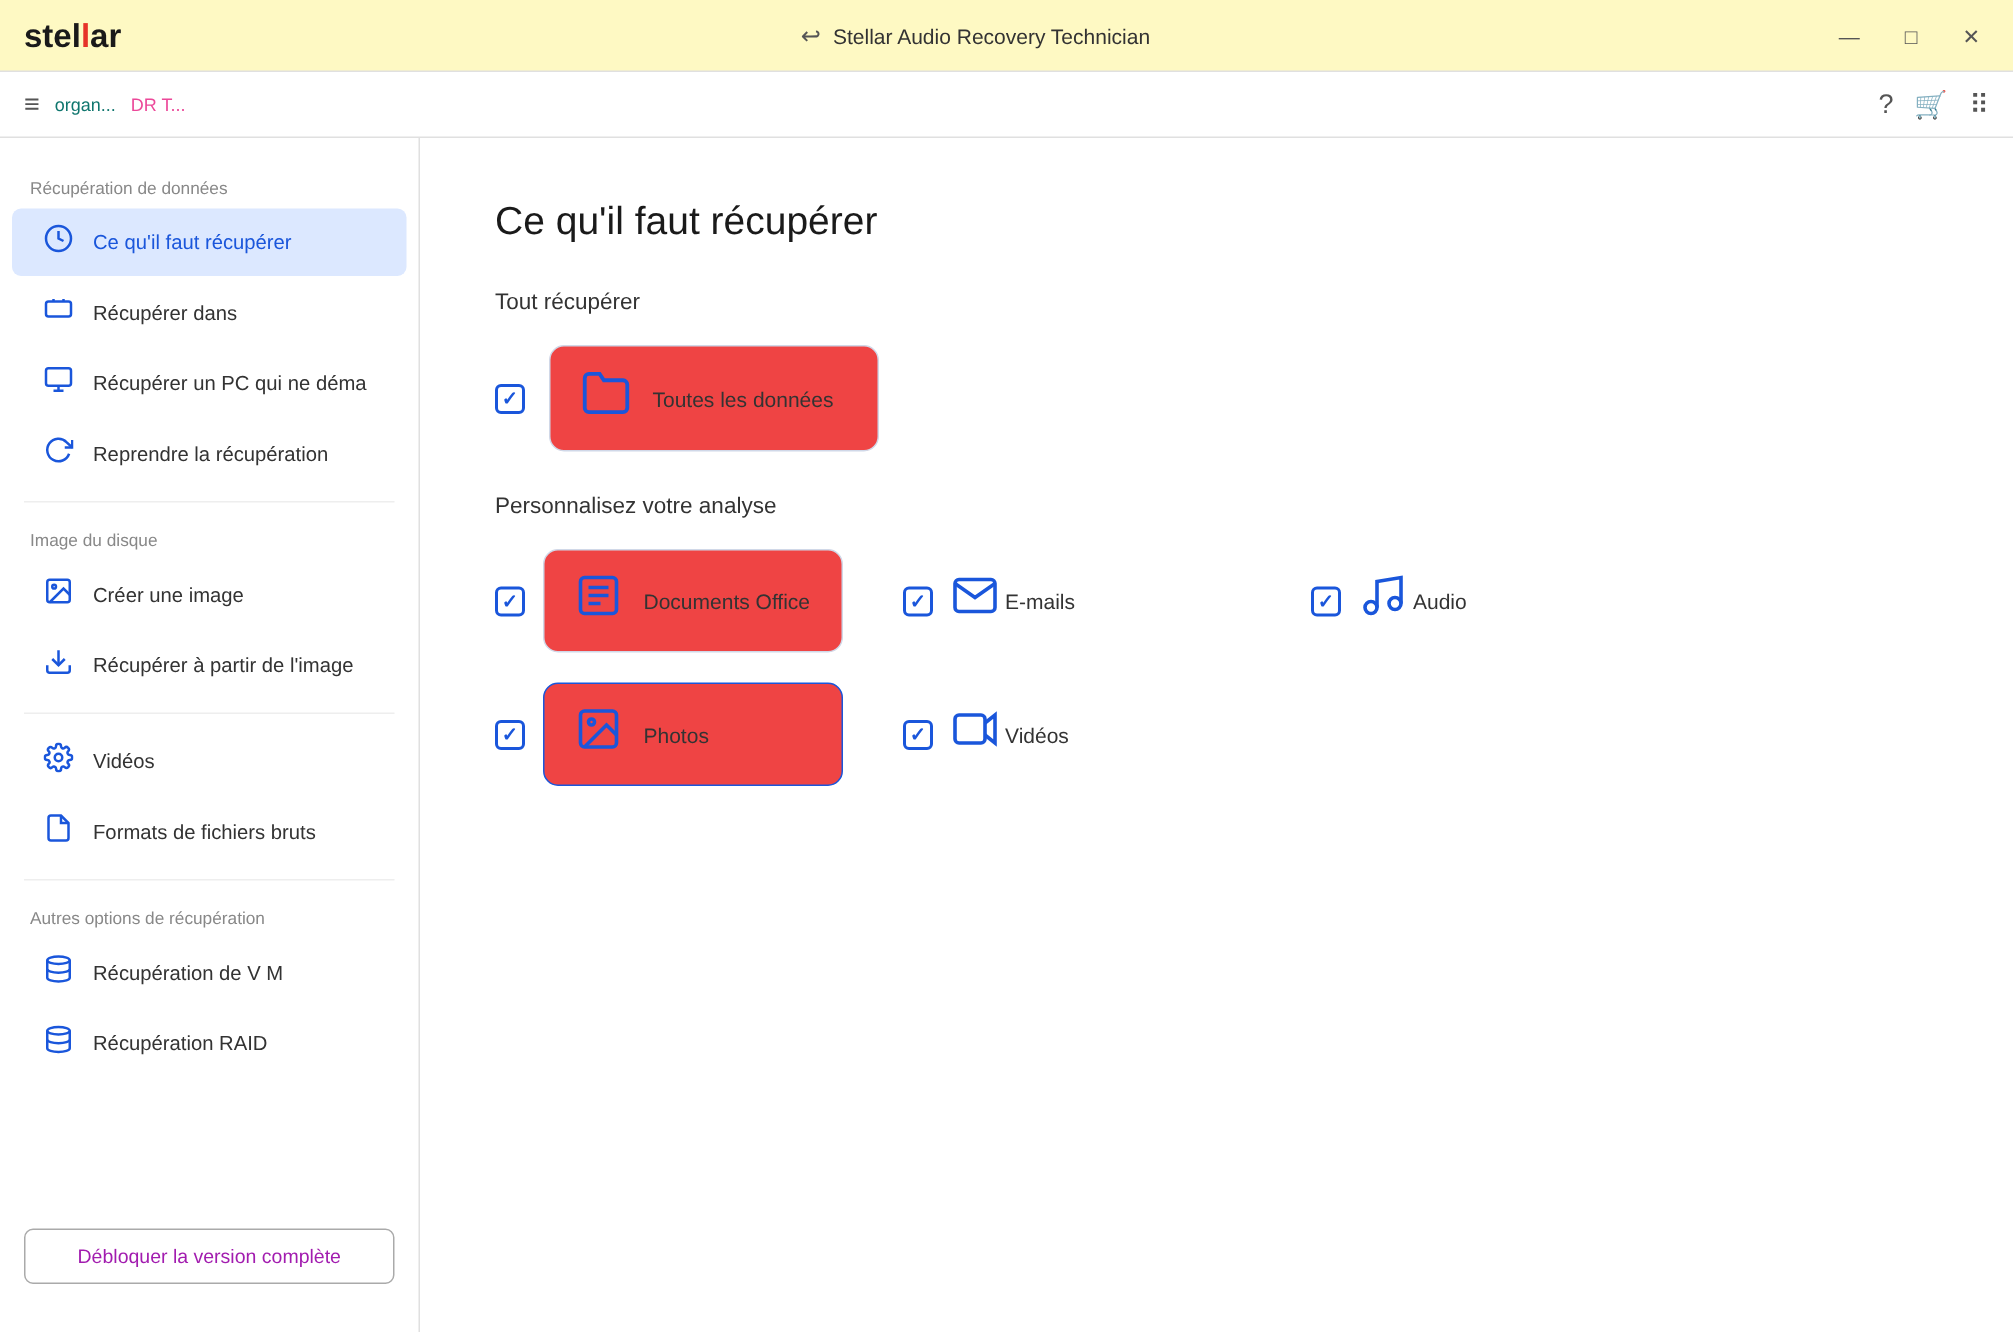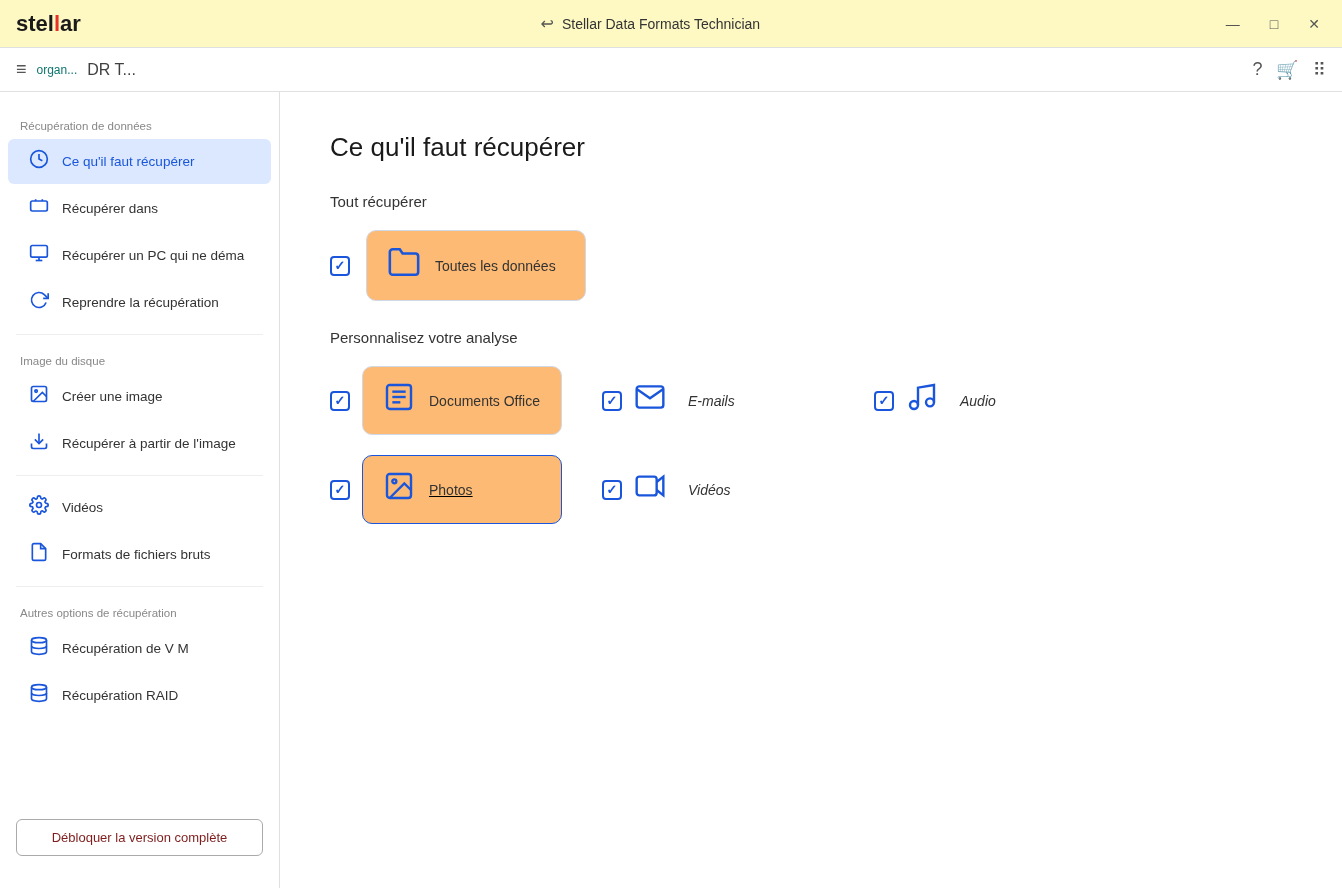--- a/index.html
+++ b/index.html
@@ -129,21 +129,21 @@
       margin-top: auto;
       padding: 16px;
     }
     .unlock-btn {
       width: 100%;
       padding: 10px;
       background: white;
       border: 1.5px solid #aaa;
       border-radius: 6px;
       font-size: 13px;
-      color: #7f1d1d;
+      color: #a21caf;
       cursor: pointer;
     }
 
     
     .content {
       flex: 1;
       background: #ffffff;
       padding: 40px 50px;
       overflow-y: auto;
     }
@@ -161,36 +161,35 @@
     }
     .option-card {
       display: flex;
       align-items: center;
       gap: 14px;
       border: 1.5px solid #d0d8e8;
       border-radius: 10px;
       padding: 14px 20px;
       min-width: 200px;
       cursor: pointer;
-      background: #fdba74;
+      background: #ef4444;
     }
     .option-card .oc-icon {
       font-size: 28px;
       color: #1a56db;
     }
     .option-card .oc-label {
       font-size: 14px;
       color: #333;
     }
     .option-inline {
       display: flex;
       align-items: center;
-      gap: 22px;
+      gap: 4px;
       min-width: 200px;
-      font-style: italic;
     }
     .option-inline .oc-icon {
       font-size: 28px;
       color: #1a56db;
     }
     .option-inline .oc-label {
       font-size: 14px;
       color: #333;
     }
 
@@ -258,34 +257,34 @@
 <body>
 
 <div class="title-bar">
   <div class="title-bar-left">
     <span class="logo-text">
       stel<span>l</span>ar
     </span>
   </div>
   <div class="title-bar-center">
     <span style="font-size:16px; color:#555;">↩</span>
-    <span>Stellar Data Formats Technician</span>
+    <span>Stellar Audio Recovery Technician</span>
   </div>
   <div class="title-bar-right">
     <button class="win-btn">—</button>
     <button class="win-btn">□</button>
     <button class="win-btn close">✕</button>
   </div>
 </div>
 
 <div class="toolbar">
   <div class="toolbar-left">
     <span class="hamburger">≡</span>
     <span style="font-size:12px;color:#0f766e;">organ...</span>
-    <span style="font-size:16px;color:#404040;">DR T...</span>
+    <span style="font-size:12px;color:#ec4899;">DR T...</span>
   </div>
   <div class="toolbar-right">
     <span class="toolbar-icon">?</span>
     <span class="toolbar-icon">🛒</span>
     <span class="toolbar-icon">⠿</span>
   </div>
 </div>
 
 <div class="main-layout">
 
@@ -480,21 +479,21 @@
             <span class="oc-label">Audio</span>
           </div>
         </div>
 
       </div>
 
       <div style="display:flex; align-items:center; gap:40px;">
 
         <div class="grid-item">
           <div class="cb checked"></div>
-          <div class="option-card" style="border-color:#1a56db;text-decoration:underline;">
+          <div class="option-card" style="border-color:#1a56db;">
             <span class="oc-icon">
               <svg width="32" height="32" viewBox="0 0 24 24" fill="none" stroke="#1a56db" stroke-width="1.8">
                 <rect x="3" y="3" width="18" height="18" rx="2"></rect>
                 <circle cx="8.5" cy="8.5" r="1.5"></circle>
                 <polyline points="21 15 16 10 5 21"></polyline>
               </svg>
             </span>
             <span class="oc-label">Photos</span>
           </div>
         </div>

